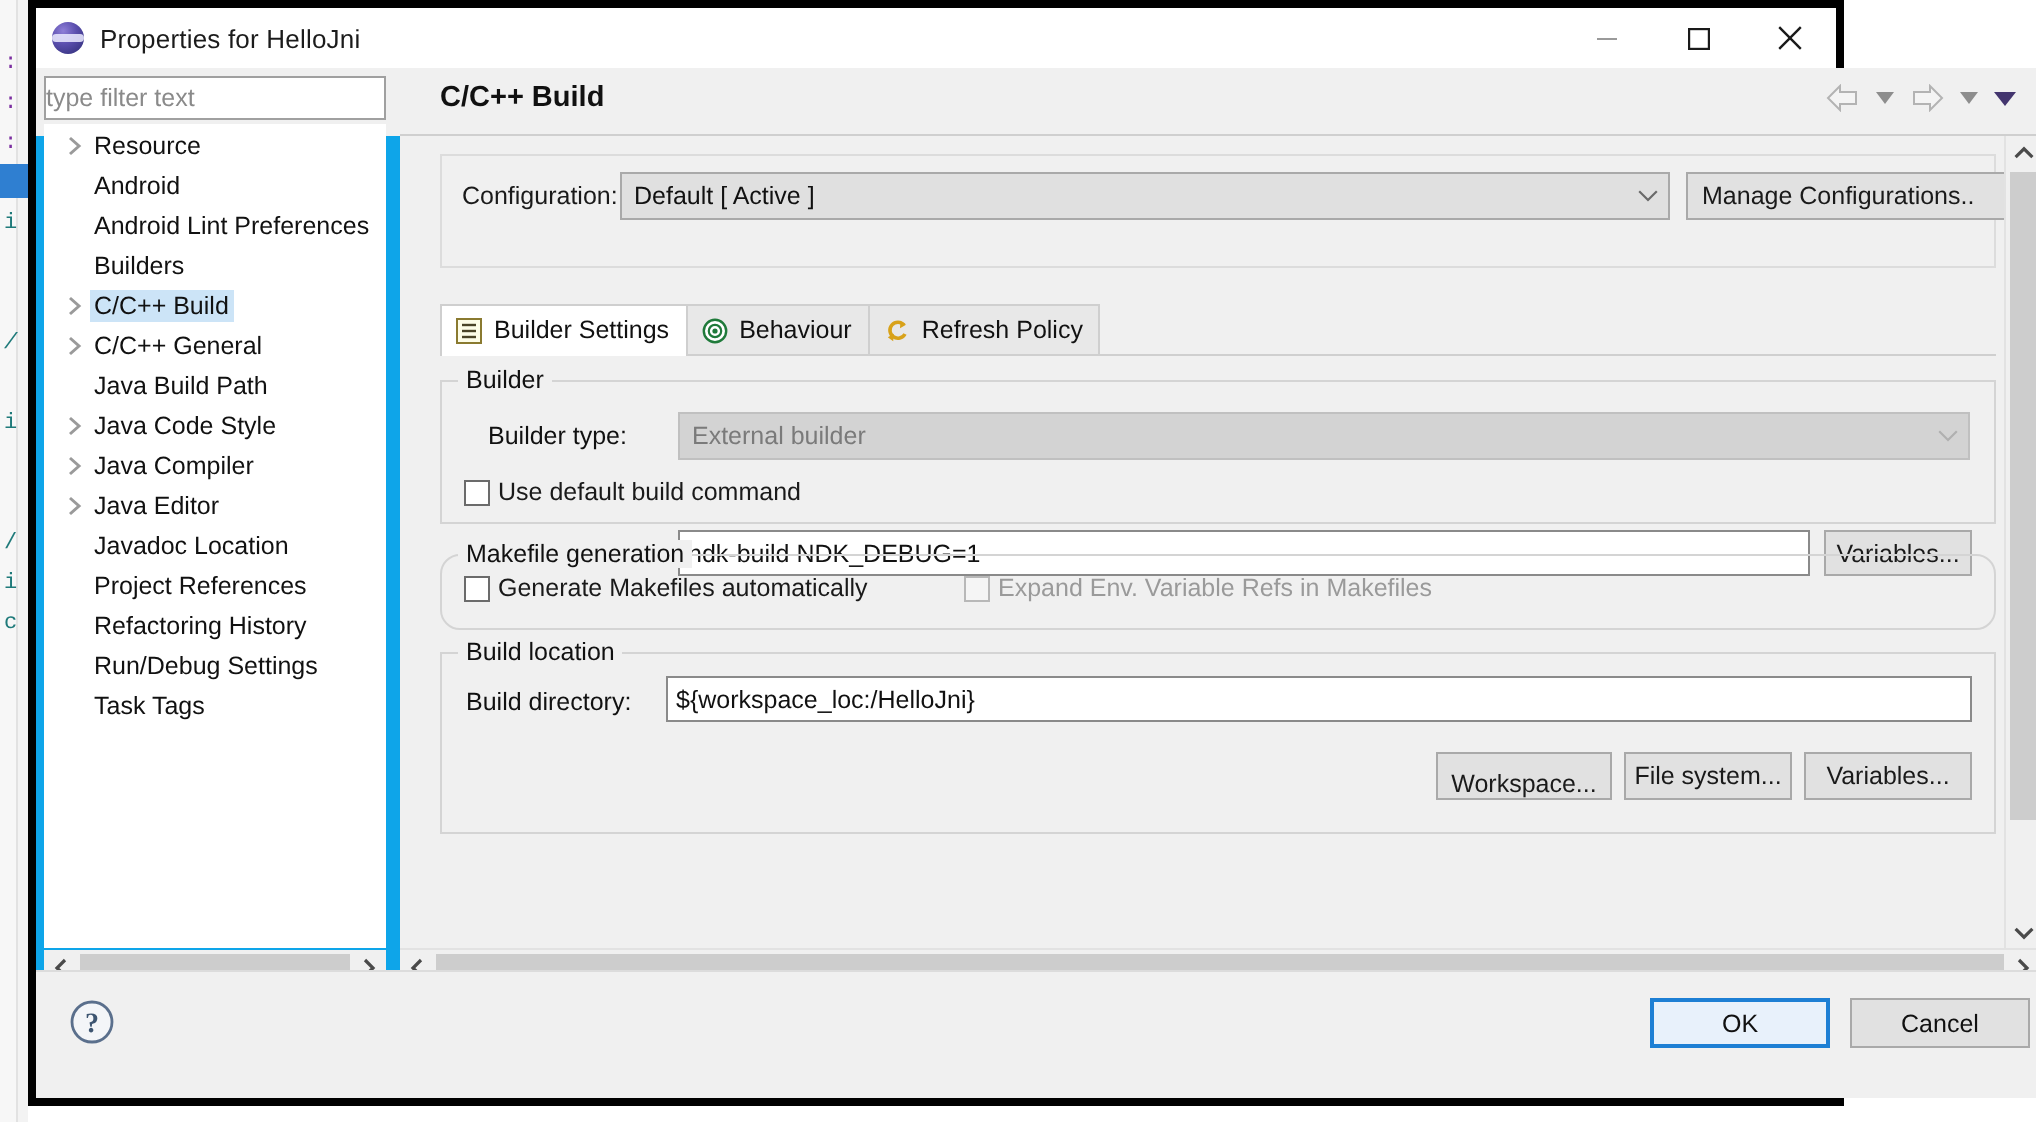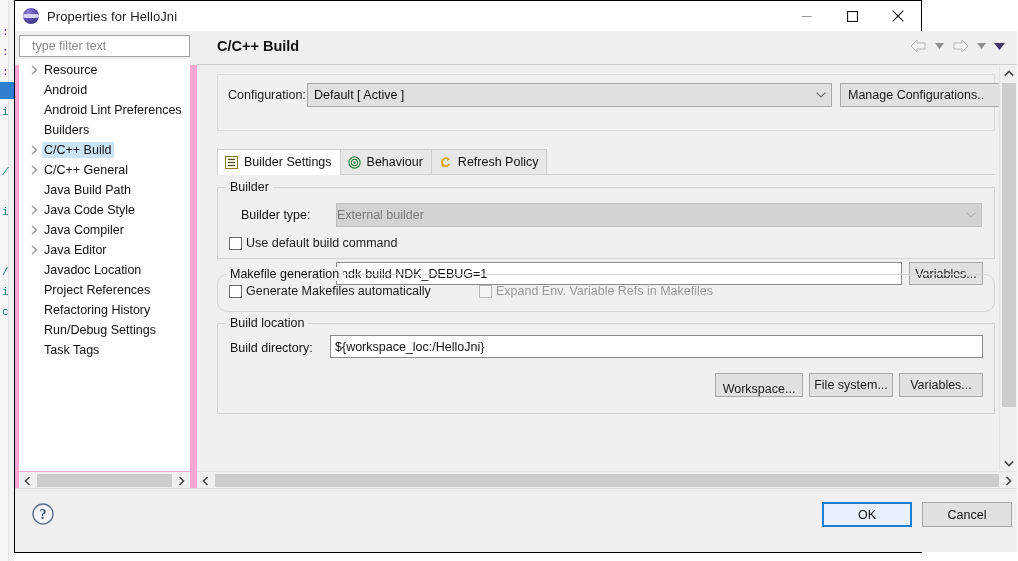--- a/index.html
+++ b/index.html
@@ -43,22 +43,22 @@
     position: absolute;
     left: 0; width: 14px; height: 17px;
     background: #2f7fd1;
   }
 
   
   #dialog {
     position: absolute;
     left: 14px; top: 0;
     width: 908px; height: 553px;
-    background: #f9a8d4;
-    border: 1px solid #000000;
+    background: #0ea5e9;
+    border: 4px solid #000000;
     box-sizing: border-box;
   }
 
   
   #titlebar {
     height: 30px;
     background: #ffffff;
     display: flex;
     align-items: center;
     position: relative;
@@ -132,21 +132,21 @@
     width: 171px; height: 22px;
   }
   #filter-input {
     width: 171px; height: 22px;
     box-sizing: border-box;
     border: 1px solid #a0a0a0;
     background: #ffffff;
     font-family: "Liberation Sans", sans-serif;
     font-size: 12.5px;
     color: #808080;
-    padding: 0 12px;
+    padding: 0 0;
     outline: none;
   }
   #filter-input::placeholder { color: #8a8a8a; opacity: 1; }
 
   
   #tree-panel {
     position: absolute;
     left: 4px; top: 58px;
     width: 171px; height: 412px;
     background: #ffffff;
@@ -318,21 +318,21 @@
   #builder-type-label { left: 23px; top: 20px; }
   #builder-type-combo {
     position: absolute;
     left: 118px; top: 15px;
     width: 646px; height: 24px;
     background: #d3d3d3;
     border: 1px solid #c0c0c0;
     box-sizing: border-box;
     display: flex; align-items: center;
   }
-  #builder-type-value { font-size: 12.5px; color: #7a7a7a; flex:1; }
+  #builder-type-value { padding-left: 6px; font-size: 12.5px; color: #7a7a7a; flex:1; }
   #builder-type-caret { width:20px; display:flex; align-items:center; justify-content:center; color:#b0b0b0; }
 
   .chkrow {
     position: absolute;
     display: flex; align-items: center; gap: 4px;
     font-size: 12.5px;
   }
   .chkbox {
     width: 13px; height: 13px;
     border: 1px solid #6b6b6b;

